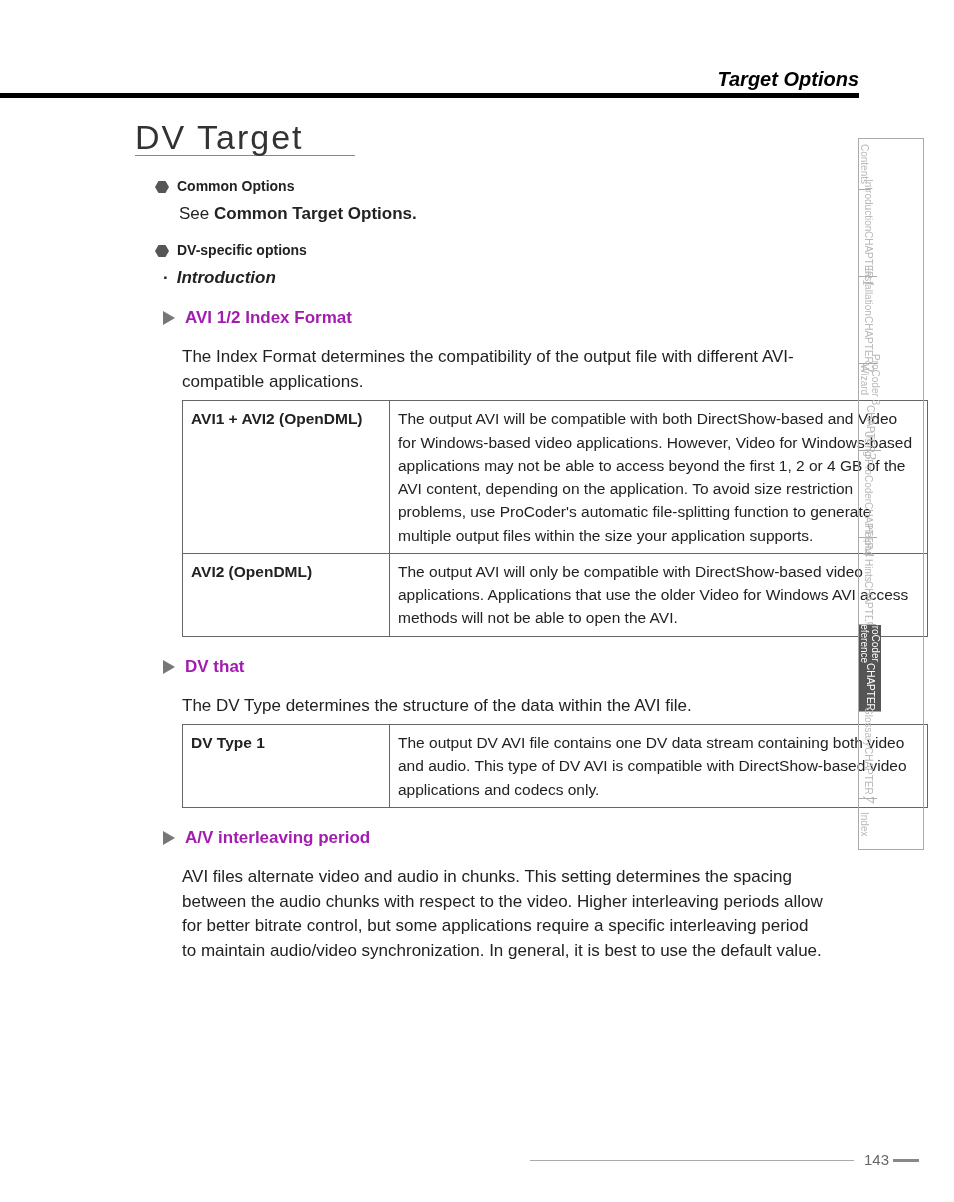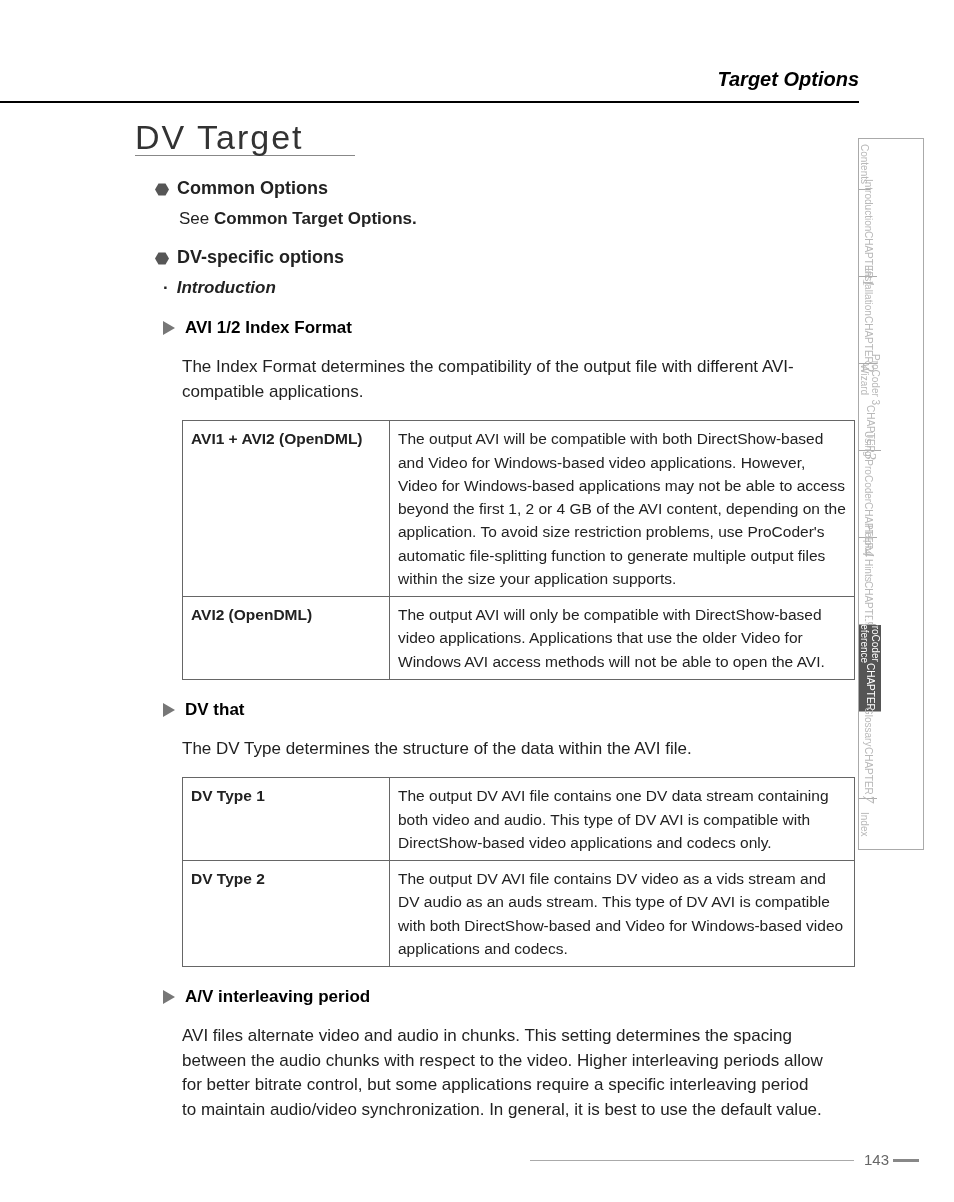--- a/index.html
+++ b/index.html
@@ -20,22 +20,22 @@
   }
   .header-title {
     position: absolute;
     top: 68px;
     left: 0;
     right: 95px;
     text-align: right;
     font-style: italic;
     font-weight: bold;
     font-size: 20px;
-    border-bottom: 2px solid #000000;
-    padding-bottom: 10px;
+    border-bottom: 5px solid #000000;
+    padding-bottom: 2px;
   }
   .content {
     position: absolute;
     top: 118px;
     left: 135px;
     width: 720px;
   }
   .section-title {
     font-family: "Trebuchet MS", Arial, sans-serif;
     font-size: 34px;
@@ -62,21 +62,21 @@
   }
   .hex-row {
     display: flex;
     align-items: center;
     margin-left: 20px;
     margin-top: 6px;
   }
   .hex-row .hex-label {
     font-weight: bold;
     color: #222;
-    font-size: 18px;
+    font-size: 14px;
   }
   .sub-text {
     margin-left: 44px;
     font-size: 17px;
     color: #222;
     margin-top: 10px;
   }
   .bold { font-weight: bold; }
   .italic { font-style: italic; }
   .dest {
@@ -100,35 +100,35 @@
     height: 0;
     border-left: 12px solid #777;
     border-top: 7px solid transparent;
     border-bottom: 7px solid transparent;
     margin-right: 10px;
     flex-shrink: 0;
   }
   .arrow-label {
     font-weight: bold;
     font-size: 17px;
-    color: #000000;
+    color: #a21caf;
   }
   .body-text {
     margin-left: 47px;
     margin-right: 30px;
     font-size: 17px;
     color: #222;
     line-height: 1.45;
     margin-top: 17px;
   }
   table.opt-table {
     border-collapse: collapse;
     margin-left: 47px;
-    margin-top: 16px;
-    width: 673px;
+    margin-top: 6px;
+    width: 746px;
     font-size: 15.5px;
   }
   table.opt-table td {
     border: 1px solid #666;
     padding: 6px 8px;
     vertical-align: top;
     line-height: 1.5;
     color: #222;
   }
   table.opt-table td.k {
@@ -253,24 +253,20 @@
       <span class="arrow"></span>
       <span class="arrow-label">DV that</span>
     </div>
     <div class="body-text">The DV Type determines the structure of the data within the AVI file.</div>
     <table class="opt-table">
       <tbody>
           <tr>
         <td class="k">DV Type 1</td>
         <td>The output DV AVI file contains one DV data stream containing both video and audio. This type of DV AVI is compatible with DirectShow-based video applications and codecs only.</td>
       </tr>
-      <tr>
-        <td class="k">DV Type 2</td>
-        <td>The output DV AVI file contains DV video as a vids stream and DV audio as an auds stream. This type of DV AVI is compatible with both DirectShow-based and Video for Windows-based video applications and codecs.</td>
-      </tr>
     </tbody>
       </table>
 
     <div class="arrow-row">
       <span class="arrow"></span>
       <span class="arrow-label">A/V interleaving period</span>
     </div>
     <div class="body-text">AVI files alternate video and audio in chunks. This setting determines the spacing between the audio chunks with respect to the video. Higher interleaving periods allow for better bitrate control, but some applications require a specific interleaving period to maintain audio/video synchronization. In general, it is best to use the default value.</div>
   </div>
 

